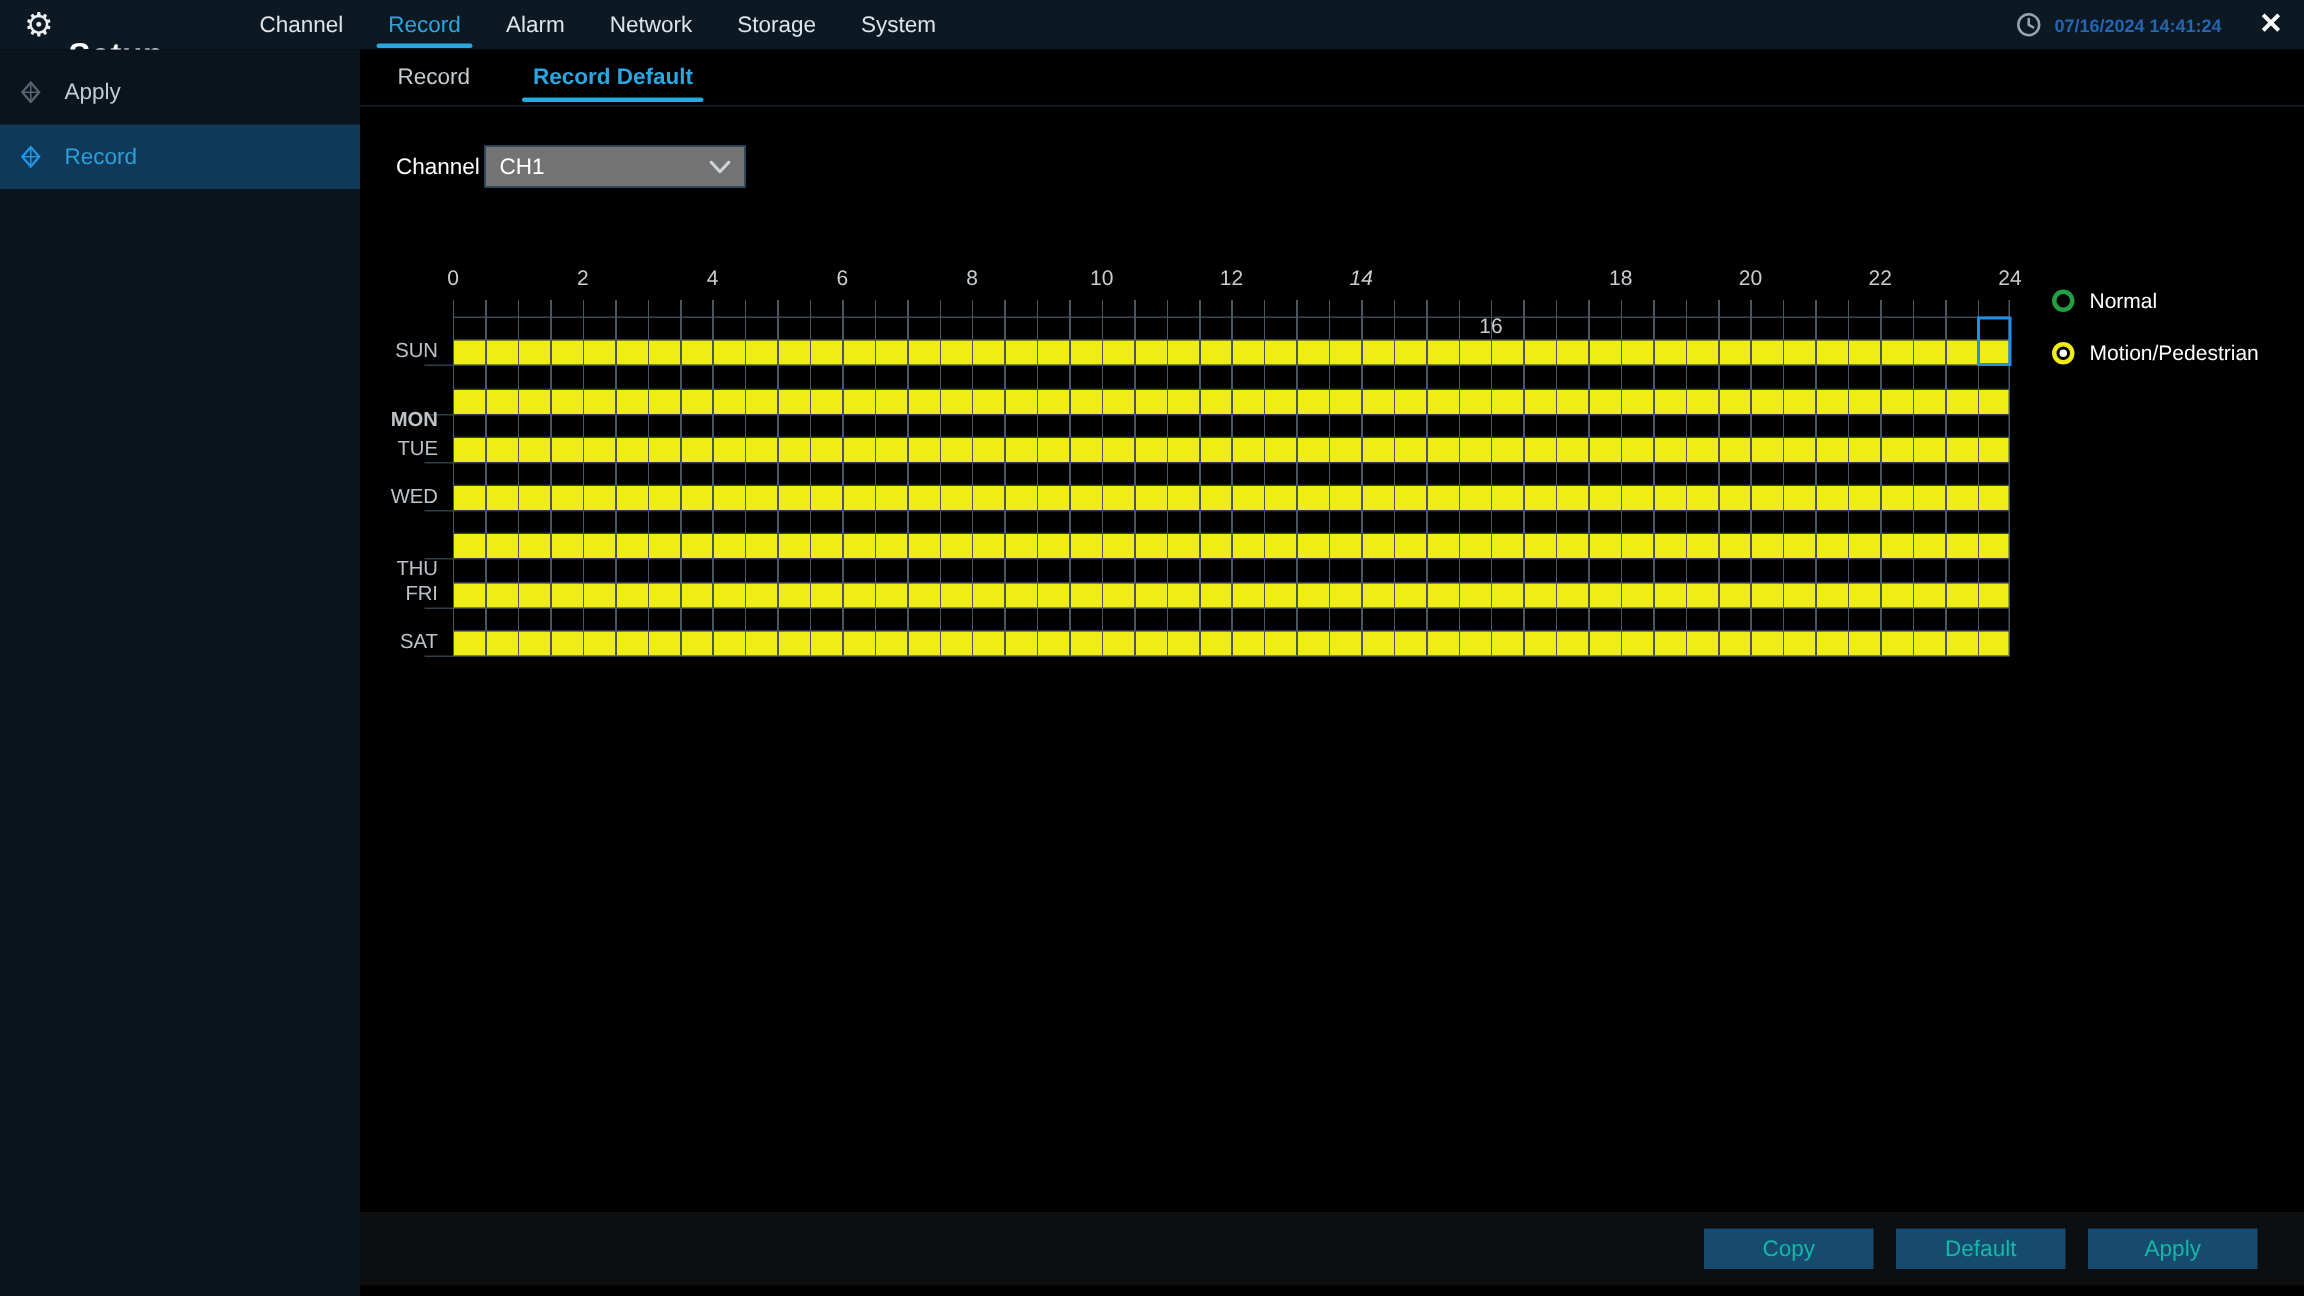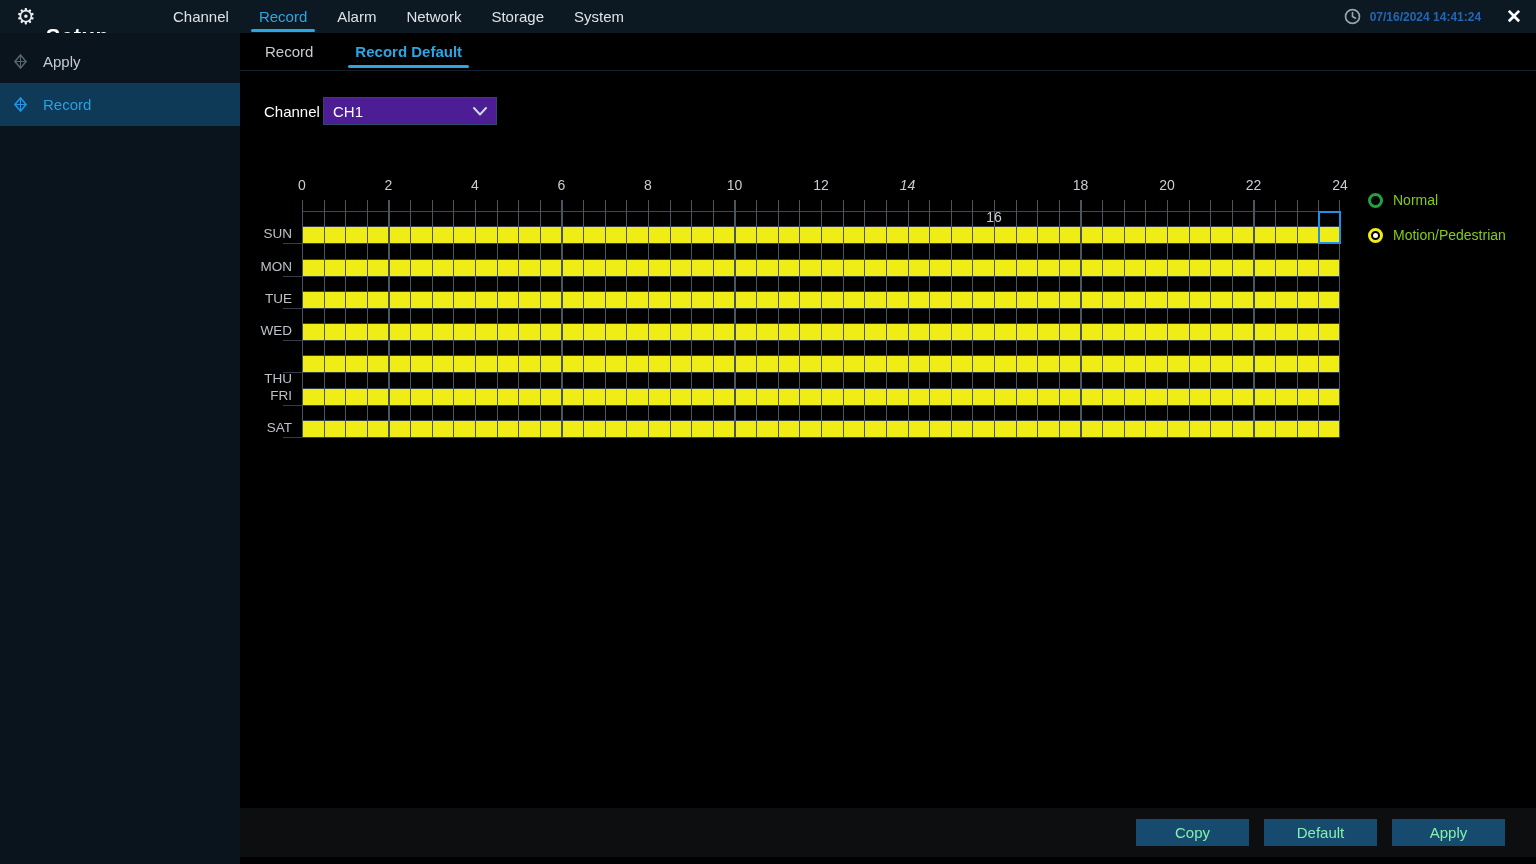--- a/index.html
+++ b/index.html
@@ -33,21 +33,21 @@
   
   .tabbar { position:absolute; left:240px; top:33px; width:1296px; height:38px; background:#000;
             display:flex; gap:28px; padding-left:18px; border-bottom:1px solid #13202b; }
   .tab { position:relative; display:flex; align-items:center; padding:0 7px; font-size:15px; color:#c7ccd0; cursor:pointer; }
   .tab.active { color:#2aa7e3; font-weight:bold; }
   .tab.active::after { content:""; position:absolute; left:0; right:0; bottom:2px; height:3px; background:#2aa7e3; border-radius:2px; }
 
   
   .channel-label { position:absolute; left:264px; top:103px; color:#ffffff; font-size:15px; }
   .channel-select { position:absolute; left:323px; top:97px; width:174px; height:28px;
-                    background:#4c1d95; border:1px solid #2b4a66; display:flex; align-items:center;
+                    background:#737373; border:1px solid #2b4a66; display:flex; align-items:center;
                     padding:0 9px; color:#ffffff; font-size:15px; cursor:pointer; }
   .channel-select .chev { margin-left:auto; width:14px; height:9px; display:block; }
 
   
   .schedule { position:absolute; left:302px; top:200px; width:1038px; height:237px; }
   .hour-label { position:absolute; top:-23px; width:40px; text-align:center; color:#c9cdd1; font-size:14px; }
   .grid-body { position:absolute; left:0; top:11px; width:1038px; height:226px; border-top:1px solid #3c4853; }
   .day-row { position:relative; height:32.285px; }
   .bar-strip { position:absolute; left:0; bottom:0; width:100%; height:18px; background:#000;
                border-top:1px solid #323d47; border-bottom:1px solid #323d47; }
@@ -60,26 +60,26 @@
                text-align:right; color:#bcc2c7; font-size:13.5px; }
   .cursor-box { position:absolute; border:2px solid #1f8fe8; background:transparent; z-index:5; }
 
   
   .legend { position:absolute; left:1368px; top:192px; }
   .legend-row { display:flex; align-items:center; gap:10px; margin-bottom:19px; cursor:pointer; }
   .radio { width:15px; height:15px; border-radius:50%; position:relative; background:#000; flex:0 0 auto; }
   .radio .dot { position:absolute; left:50%; top:50%; width:5px; height:5px; margin:-2.5px 0 0 -2.5px;
                 border-radius:50%; background:#fff; display:none; }
   .radio.selected .dot { display:block; }
-  .legend-label { color:#84cc16; font-size:14px; }
+  .legend-label { color:#ffffff; font-size:14px; }
 
   
   .bottombar { position:absolute; left:240px; top:808px; width:1296px; height:49px; background:#0c0e10;
                display:flex; align-items:center; justify-content:flex-end; gap:15px; padding-right:31px; }
-  .btn { width:113px; height:27px; background:#164a6e; color:#86efac; font-size:15px;
+  .btn { width:113px; height:27px; background:#164a6e; color:#14b8a6; font-size:15px;
          font-family:"Liberation Sans", sans-serif; border:none; cursor:pointer; }
 </style>
 </head>
 <body>
 
 <div class="page">
 
   <header class="topbar">
     <div class="logo">
       <span class="gear-icon">⚙</span>
@@ -186,21 +186,21 @@
       <div class="hour-label" style="left: 326px;">8</div>
       <div class="hour-label" style="left: 412.5px;">10</div>
       <div class="hour-label" style="left: 499px;">12</div>
       <div class="hour-label" style="left: 585.5px; font-style: italic;">14</div>
       <div class="hour-label" style="left: 672px; margin-top: 32px;">16</div>
       <div class="hour-label" style="left: 758.5px;">18</div>
       <div class="hour-label" style="left: 845px;">20</div>
       <div class="hour-label" style="left: 931.5px;">22</div>
       <div class="hour-label" style="left: 1018px;">24</div>
       <div class="day-label" style="top: 25.285px;">SUN</div>
-      <div class="day-label" style="top: 58px;">MON</div>
+      <div class="day-label" style="top: 71px; font-weight: bold;">MON</div>
       <div class="day-label" style="top: 89.855px;">TUE</div>
       <div class="day-label" style="top: 122.14px;">WED</div>
       <div class="day-label" style="top: 154.425px; margin-top: 16px;">THU</div>
       <div class="day-label" style="top: 186.71px;">FRI</div>
       <div class="day-label" style="top: 218.995px;">SAT</div>
       <div class="cursor-box" style="left: 1016.38px; width: 22.625px; top: 11px; height: 33.285px;"></div>
     </div>
 
   <div class="legend" id="legend">
       <div class="legend-row">

